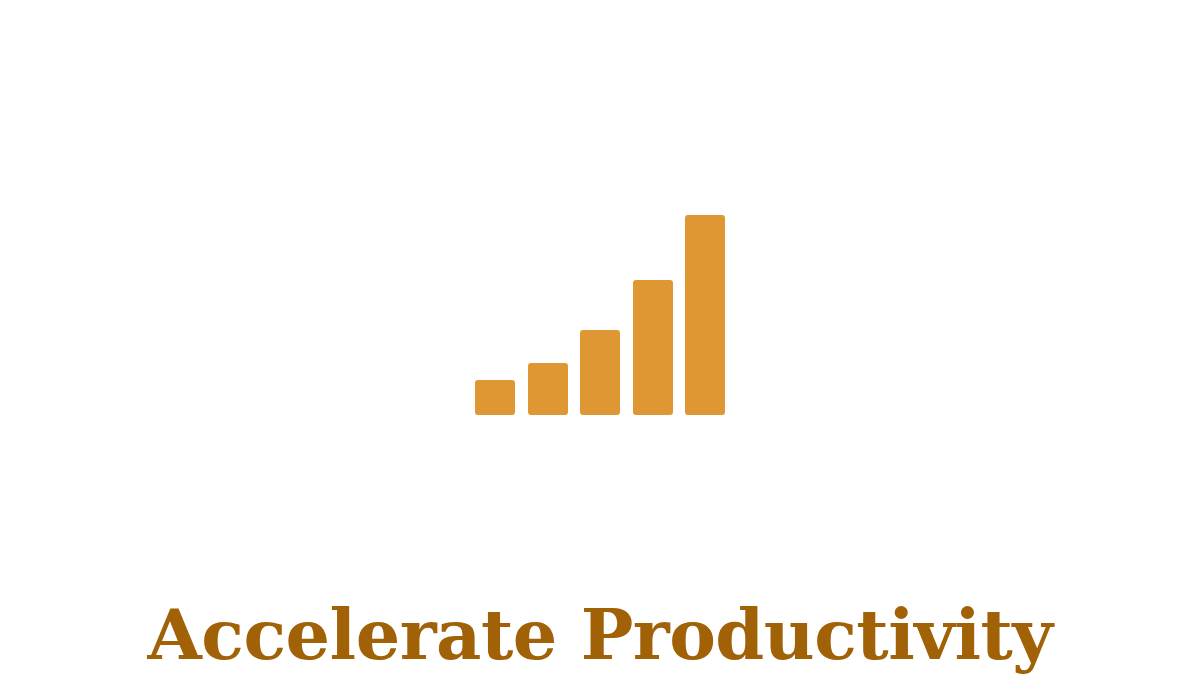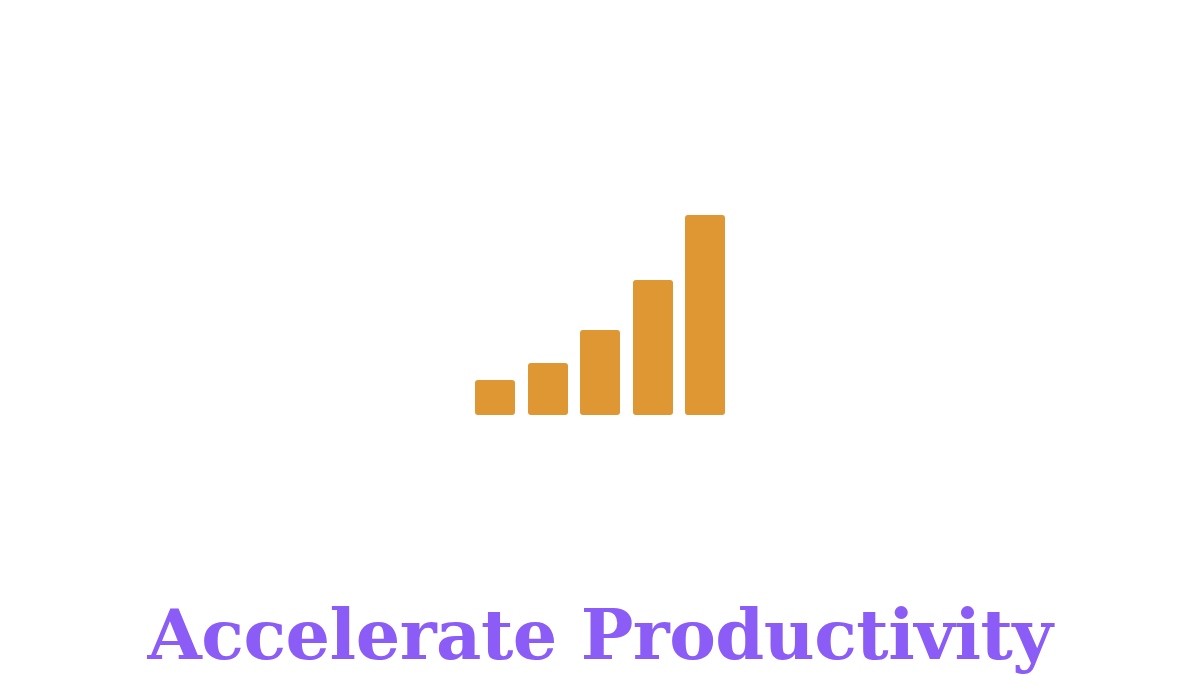--- a/index.html
+++ b/index.html
@@ -86,15 +86,15 @@
   <div class="icon-wrap">
     <div class="bar-chart-icon">
       <div class="bar b1" style="height: 35px; background: rgb(223, 151, 51); width: 40px; flex: 0 0 40px;"></div>
       <div class="bar b2" style="height: 52px; background: rgb(223, 151, 51); width: 40px; flex: 0 0 40px;"></div>
       <div class="bar b3" style="height: 85px; background: rgb(223, 151, 51); width: 40px; flex: 0 0 40px;"></div>
       <div class="bar b4" style="height: 135px; background: rgb(223, 151, 51); width: 40px; flex: 0 0 40px;"></div>
       <div class="bar b5" style="height: 200px; background: rgb(223, 151, 51); width: 40px; flex: 0 0 40px;"></div>
     </div>
   </div>
 
-  <h1 class="heading" style="color: #8b5cf6;">Accelerate Productivity</h1>
+  <h1 class="heading" style="color: #a16207;">Accelerate Productivity</h1>
 
 </div>
 
 </body></html>

